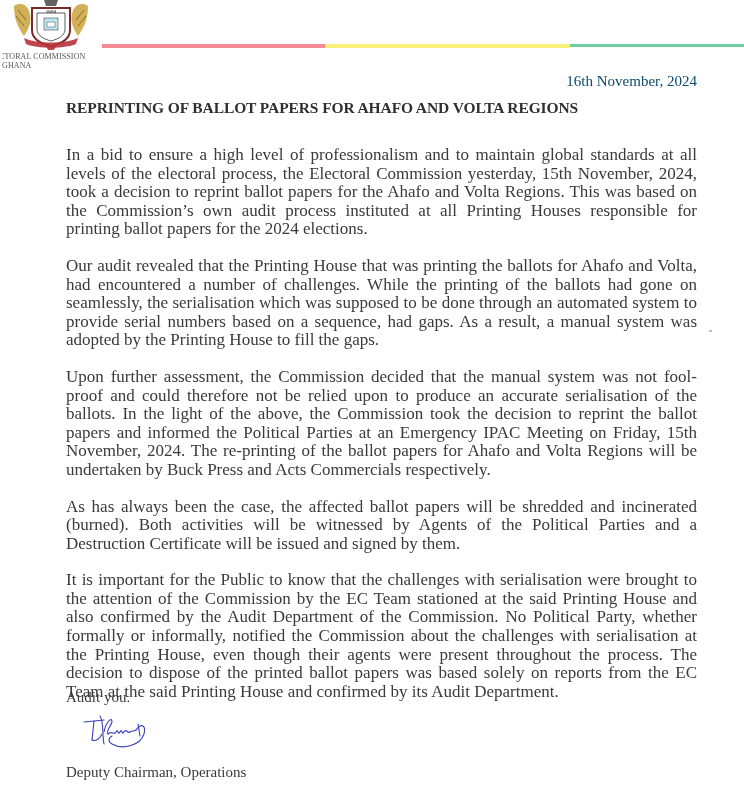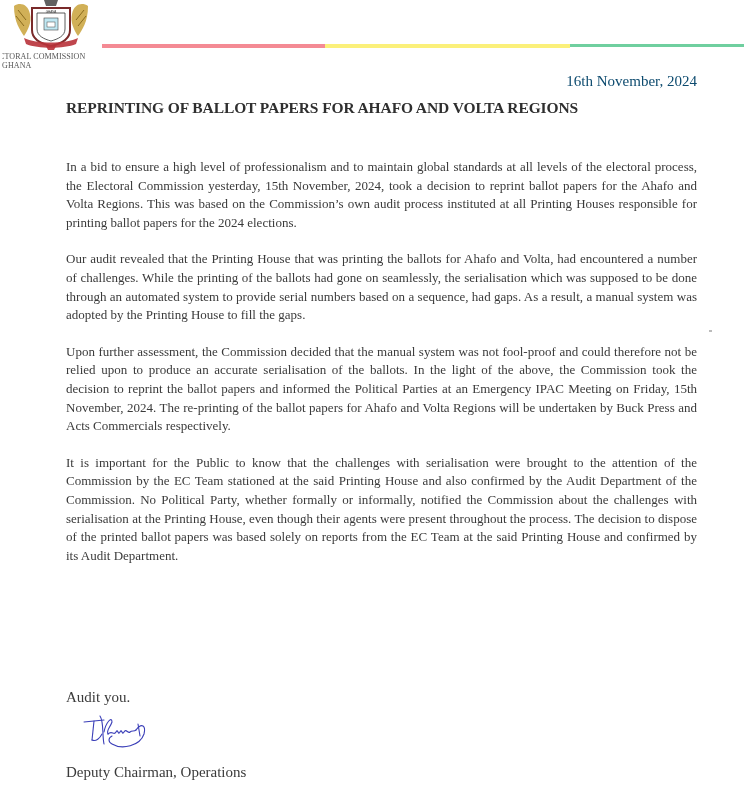--- a/index.html
+++ b/index.html
@@ -88,23 +88,23 @@
       top: 99px;
       font-size: 15.5px;
       font-weight: bold;
       color: #2f2f2f;
       letter-spacing: -0.1px;
       white-space: nowrap;
     }
     .body-text {
       position: absolute;
       left: 66px;
-      top: 158px;
+      top: 146px;
       width: 631px;
-      font-size: 13px;
+      font-size: 17px;
       line-height: 18.6px;
       color: #3a3a3a;
     }
     .para {
       margin: 0 0 18px 0;
       text-align: justify;
     }
     .closing {
       position: absolute;
       left: 66px;
@@ -170,20 +170,21 @@
 </div>
 
 <div class="date">16th November, 2024</div>
 
 <div class="title">REPRINTING OF BALLOT PAPERS FOR AHAFO AND VOLTA REGIONS</div>
 
 <div class="body-text">
   <p class="para">In a bid to ensure a high level of professionalism and to maintain global standards at all levels of the electoral process,  the Electoral Commission yesterday, 15th November, 2024, took a decision to reprint ballot papers for the Ahafo and Volta Regions.  This was based on the Commission’s own audit process instituted at all Printing Houses responsible for printing ballot papers for the 2024 elections.</p>
   <p class="para">Our audit revealed that the Printing House that was printing the ballots for Ahafo and Volta, had encountered a number of challenges. While the printing of the ballots had gone on seamlessly, the serialisation which was supposed to be done through an automated system to provide serial numbers based on a sequence, had gaps. As a result, a manual system was adopted by the Printing House to fill the gaps.</p>
   <p class="para">Upon further assessment, the Commission decided that the manual system was not fool-proof and could therefore not be relied upon to produce an accurate serialisation of the ballots. In the light of the above, the Commission took the decision to reprint the ballot papers and informed the Political Parties at an Emergency IPAC Meeting on Friday, 15th November, 2024. The re-printing of the ballot papers for Ahafo and Volta Regions will be undertaken by Buck Press and Acts Commercials respectively.</p>
+  <p class="para">As has always been the case, the affected ballot papers will be shredded and incinerated (burned). Both activities will be witnessed by Agents of the Political Parties and a Destruction Certificate will be issued and signed by them.</p>
   <p class="para">It is important for the Public to know that the challenges with serialisation were brought to the attention of the Commission by the EC Team stationed at the said Printing House and also confirmed by the Audit Department of the Commission. No Political Party, whether formally or informally, notified the Commission about the challenges with serialisation at the Printing House, even though their agents were present throughout the process. The decision to dispose of the printed ballot papers was based solely on reports from the EC Team at the said Printing House and confirmed by its Audit Department.</p>
 </div>
 
 <div class="closing">Audit you.</div>
 
 <svg class="signature" viewBox="0 0 70 42">
   <g fill="none" stroke="#3b3fb8" stroke-width="1.1" stroke-linecap="round">
     <path d="M2 10 L 22 8"></path>
     <path d="M12 9 L 10 28"></path>
     <path d="M10 28 C 14 30, 18 26, 20 22"></path>

